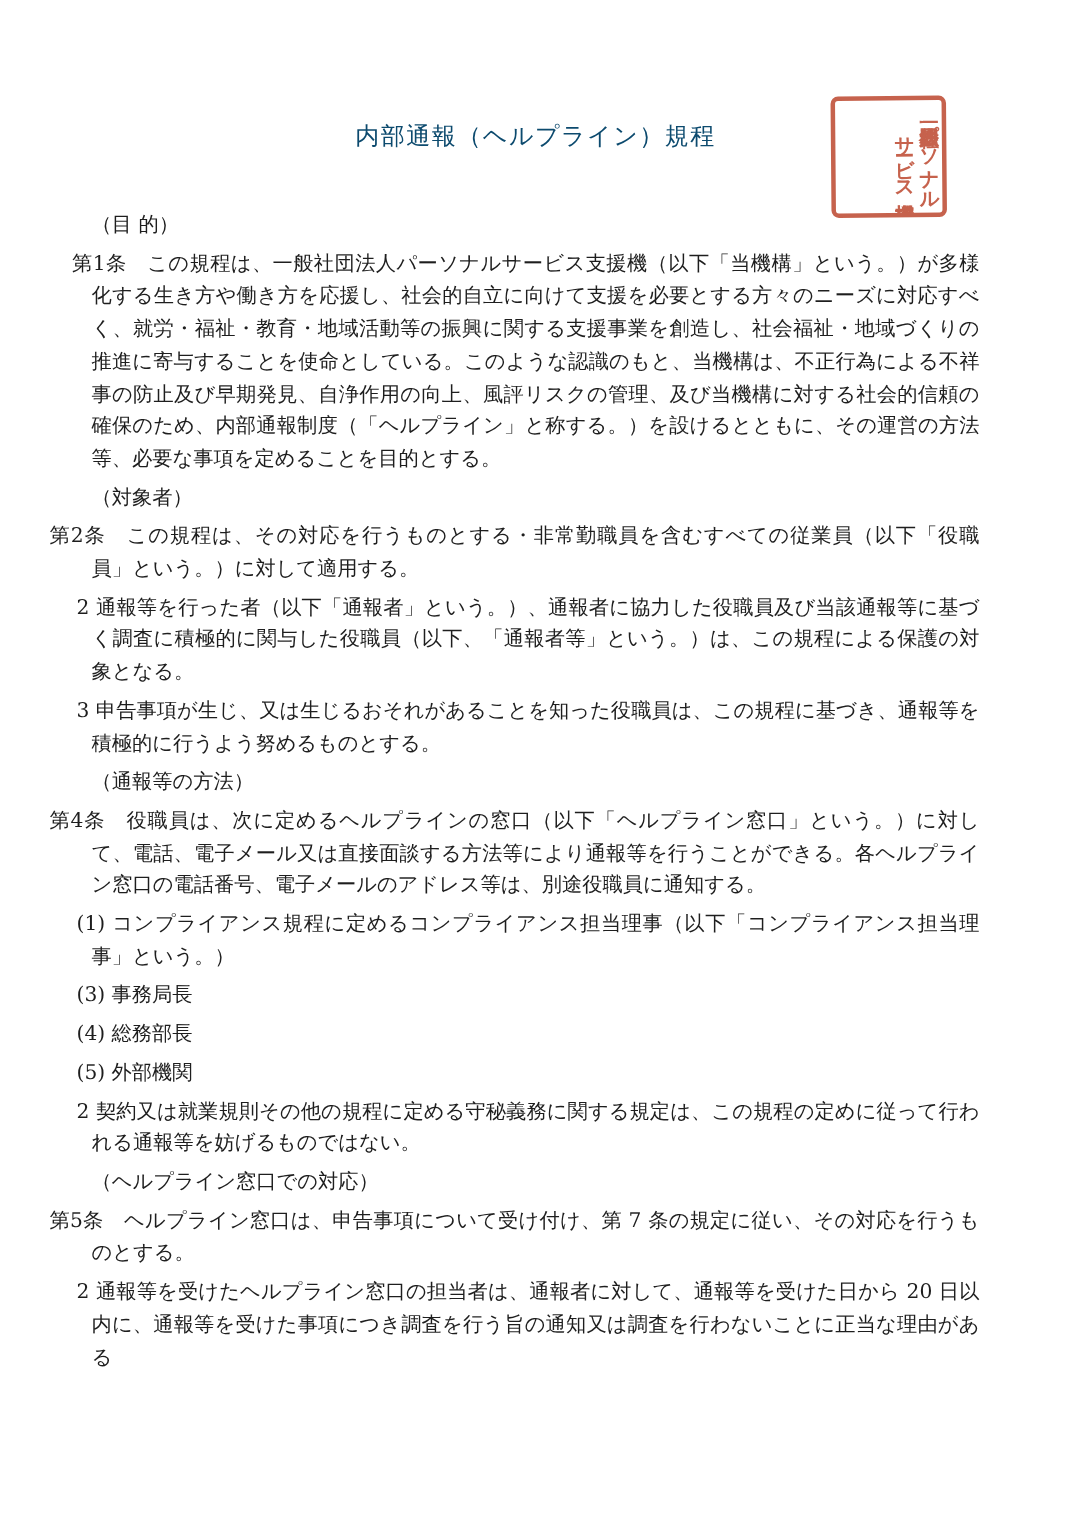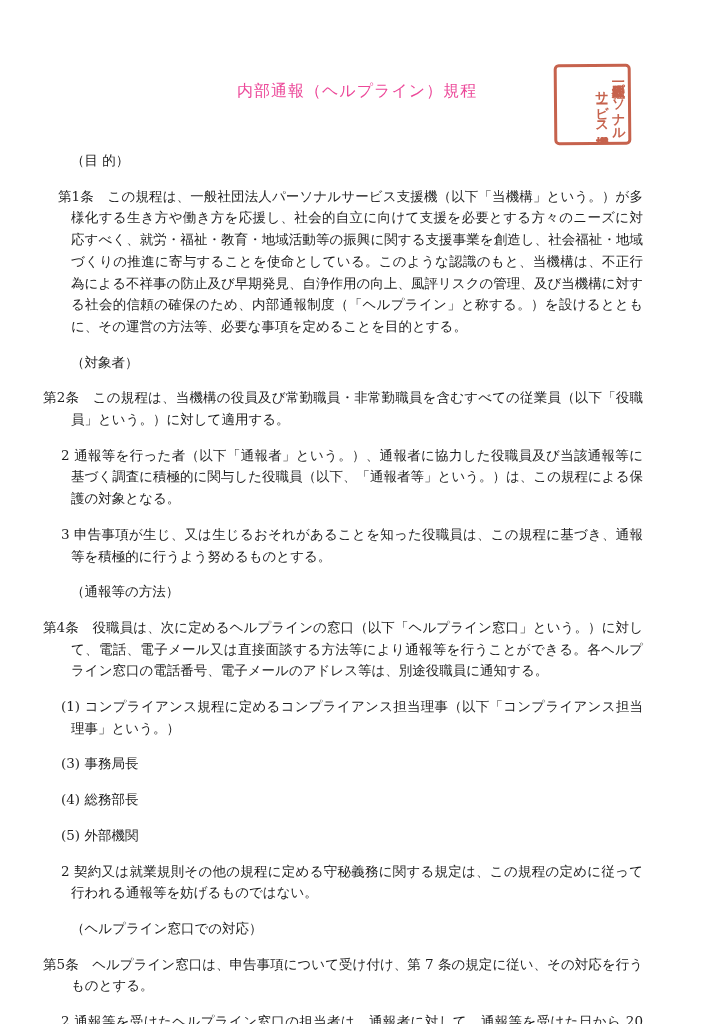--- a/index.html
+++ b/index.html
@@ -11,21 +11,21 @@
     color:#1e1e1e;
     overflow:hidden;
   }
   .doc-title{
     position:absolute;
     left:57px;top:80px;width:600px;
     text-align:center;
     font-size:16px;
     letter-spacing:1px;
     line-height:22px;
-    color:#ec4899;
+    color:#0c4a6e;
   }
   .seal{
     position:absolute;
     left:554px;top:64px;
     width:77px;height:81px;
     box-sizing:border-box;
     border:3px solid #c0523a;
     border-radius:5px;
     padding:3px 2px;
     color:#c0523a;
@@ -38,40 +38,40 @@
     opacity:.9;
     transform:rotate(-0.5deg);
   }
   .content{
     position:absolute;
     left:57px;top:136px;width:600px;
     font-size:13.5px;
     line-height:21.7px;
     text-align:justify;
   }
-  .content p{margin:14px;padding:0;}
+  .content p{margin:4px;padding:0;}
   .b-heading{margin-left:2px;text-align:left;}
   .b-article{padding-left:28px;text-indent:-28px;}
   .b-article-first{padding-left:28px;text-indent:-13px;}
   .b-sub{padding-left:28px;text-indent:-10px;}
   .b-item{padding-left:38px;text-indent:-10px;}
 </style>
 </head>
 <body>
 
 <div class="page">
   <div class="doc-title">内部通報（ヘルプライン）規程</div>
 
   <div class="seal">一般社団法人パーソナルサービス支援機構</div>
 
   <div class="content" id="content">
       <p class="b-heading">（目 的）</p>
       <p class="b-article-first">第1条　この規程は、一般社団法人パーソナルサービス支援機（以下「当機構」という。）が多様化する生き方や働き方を応援し、社会的自立に向けて支援を必要とする方々のニーズに対応すべく、就労・福祉・教育・地域活動等の振興に関する支援事業を創造し、社会福祉・地域づくりの推進に寄与することを使命としている。このような認識のもと、当機構は、不正行為による不祥事の防止及び早期発見、自浄作用の向上、風評リスクの管理、及び当機構に対する社会的信頼の確保のため、内部通報制度（「ヘルプライン」と称する。）を設けるとともに、その運営の方法等、必要な事項を定めることを目的とする。</p>
       <p class="b-heading">（対象者）</p>
-      <p class="b-article">第2条　この規程は、当機構の役員及び常勤職員・非常勤職員を含むすべての従業員（以下「役職員」という。）に対して適用する。</p>
+      <p class="b-article">第2条　この規程は、その対応を行うものとする・非常勤職員を含むすべての従業員（以下「役職員」という。）に対して適用する。</p>
       <p class="b-sub">2 通報等を行った者（以下「通報者」という。）、通報者に協力した役職員及び当該通報等に基づく調査に積極的に関与した役職員（以下、「通報者等」という。）は、この規程による保護の対象となる。</p>
       <p class="b-sub">3 申告事項が生じ、又は生じるおそれがあることを知った役職員は、この規程に基づき、通報等を積極的に行うよう努めるものとする。</p>
       <p class="b-heading">（通報等の方法）</p>
       <p class="b-article">第4条　役職員は、次に定めるヘルプラインの窓口（以下「ヘルプライン窓口」という。）に対して、電話、電子メール又は直接面談する方法等により通報等を行うことができる。各ヘルプライン窓口の電話番号、電子メールのアドレス等は、別途役職員に通知する。</p>
       <p class="b-item">(1) コンプライアンス規程に定めるコンプライアンス担当理事（以下「コンプライアンス担当理事」という。）</p>
       <p class="b-item">(3) 事務局長</p>
       <p class="b-item">(4) 総務部長</p>
       <p class="b-item">(5) 外部機関</p>
       <p class="b-sub">2 契約又は就業規則その他の規程に定める守秘義務に関する規定は、この規程の定めに従って行われる通報等を妨げるものではない。</p>
       <p class="b-heading">（ヘルプライン窓口での対応）</p>

